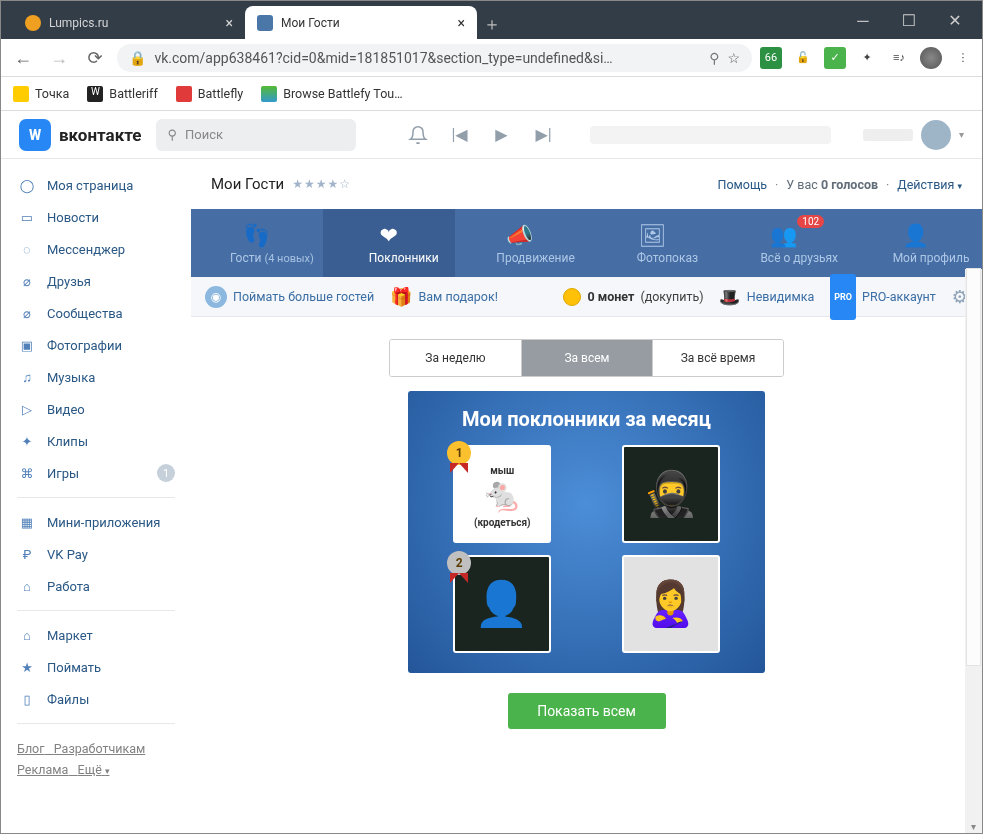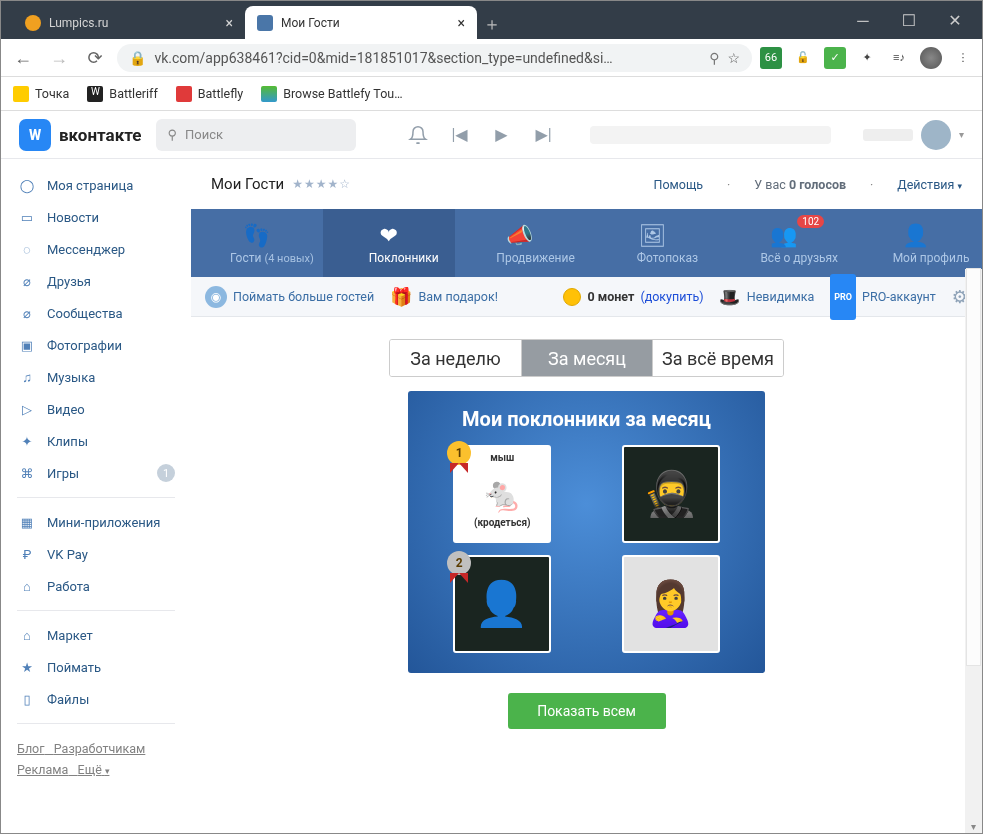--- a/index.html
+++ b/index.html
@@ -41,39 +41,39 @@
 .nav-item { display: flex; align-items: center; gap: 10px; padding: 6px 10px; color: #2a5885; border-radius: 5px; position: relative; }
 .nav-item .ni-icon { width: 20px; height: 20px; color: #5181b8; display: flex; align-items: center; justify-content: center; }
 .nav-badge { position: absolute; right: 10px; background: #c5d0db; color: #fff; width: 18px; height: 18px; border-radius: 50%; font-size: 11px; display: flex; align-items: center; justify-content: center; }
 .nav-sep { height: 1px; background: #e7e8ec; margin: 8px 10px; }
 .nav-footer { padding: 6px 10px; color: #828282; font-size: 12.5px; line-height: 1.7; text-decoration: underline; }
 
 .content { flex: 1; background: #fff; position: relative; }
 .app-header { height: 50px; display: flex; align-items: center; padding: 0 20px; color: #222; }
 .app-title { font-size: 15px; display: flex; align-items: center; gap: 8px; }
 .stars { color: #a2b4cb; font-size: 12px; letter-spacing: 1px; }
-.app-right { margin-left: auto; font-size: 12.5px; color: #2a5885; display: flex; gap: 24px; }
+.app-right { margin-left: auto; font-size: 12.5px; color: #2a5885; display: flex; gap: 8px; }
 
 .app-tabs { height: 68px; background: #466ea5; display: flex; }
 .app-tab { flex: 1; display: flex; flex-direction: column; align-items: center; justify-content: center; color: #adc7e6; font-size: 12px; gap: 2px; position: relative; }
 .app-tab.active { background: #3a5e91; color: #fff; }
 .app-tab .at-label { white-space: nowrap; margin-left: 30px; }
 .app-tab .at-icon { height: 28px; display: flex; align-items: center; justify-content: center; font-size: 22px; }
 .at-sub { font-size: 11px; color: #a6c1e1; display: inline; }
 .at-badge { position: absolute; top: 6px; right: 26px; background: #e64646; color: #fff; font-size: 10px; padding: 1px 5px; border-radius: 8px; }
 
 .toolbar2 { height: 40px; background: #f5f7fa; border-bottom: 1px solid #e4e7eb; display: flex; align-items: center; padding: 0 14px; font-size: 12.5px; gap: 16px; }
 .tb-item { display: flex; align-items: center; gap: 6px; color: #3b6ea5; }
 .tb-spacer { flex: 1; }
 .tb-coin { width: 18px; height: 18px; background: #ffc107; border-radius: 50%; border: 1px solid #e0a800; }
 .pro-badge { background: #2787f5; color: #fff; font-size: 9px; font-weight: 700; padding: 18px 4px; border-radius: 3px; }
 
 .period-tabs { display: flex; justify-content: center; margin: 22px 0 14px; }
 .period-row { display: flex; border: 1px solid #ccc; border-radius: 3px; overflow: hidden; }
-.period-btn { width: 131px; height: 36px; display: flex; align-items: center; justify-content: center; font-size: 18px; color: #333; background: #fff; }
+.period-btn { width: 131px; height: 36px; display: flex; align-items: center; justify-content: center; font-size: 12px; color: #333; background: #fff; }
 .period-btn.active { background: #969ca2; color: #fff; }
 .period-btn + .period-btn { border-left: 1px solid #ccc; }
 
 .fan-card { width: 357px; margin: 0 auto; background: radial-gradient(circle at 50% 40%, #4c8ed8 0%, #235699 100%); border-radius: 3px; padding: 16px 16px 20px; color: #fff; text-align: center; }
 .fan-title { font-size: 20px; font-weight: 700; margin-bottom: 14px; }
 .fan-grid { display: grid; grid-template-columns: 1fr 1fr; gap: 12px; justify-items: center; }
 .fan-item { width: 98px; height: 98px; background: #fff; border: 2px solid #fff; border-radius: 3px; position: relative; display: flex; align-items: center; justify-content: center; overflow: visible; }
 .fan-item.dark { background: #1a2520; }
 .fan-item.bw { background: #e2e2e2; }
 .medal { position: absolute; top: -6px; left: -8px; width: 24px; height: 24px; border-radius: 50%; display: flex; align-items: center; justify-content: center; font-weight: 700; font-size: 12px; color: #5b3c00; }
@@ -310,49 +310,49 @@
         <span>Поймать больше гостей</span>
       </div>
       <div class="tb-item">
         <span style="color:#e64646;font-size:18px">🎁</span>
         <span>Вам подарок!</span>
       </div>
       <div class="tb-spacer"></div>
       <div class="tb-item">
         <span class="tb-coin"></span>
         <b style="color:#333">0 монет</b>
-        <span style="color:#1d4ed8">(докупить)</span>
+        <span style="color:#404040">(докупить)</span>
       </div>
       <div class="tb-item">
         <span style="color:#6d8aac;font-size:17px">🎩</span>
         <span>Невидимка</span>
       </div>
       <div class="tb-item">
         <span class="pro-badge">PRO</span>
         <span>PRO-аккаунт</span>
       </div>
       <div class="tb-item">
         <span style="color:#8fa3b8;font-size:18px">⚙</span>
       </div>
     </div>
 
     <div class="period-tabs">
       <div class="period-row" id="period-row">
           <div class="period-btn">За неделю</div>
-          <div class="period-btn active">За месяц</div>
+          <div class="period-btn active">За всем</div>
           <div class="period-btn">За всё время</div>
         </div>
     </div>
 
     <div class="fan-card">
       <div class="fan-title">Мои поклонники за месяц</div>
       <div class="fan-grid">
         <div class="fan-item">
           <div class="medal gold">1</div>
-          <span class="fan-label" style="top:5px">мыш</span>
+          <span class="fan-label" style="top:18px">мыш</span>
           <span style="font-size:34px">🐁</span>
           <span class="fan-label" style="bottom:13px">(кродеться)</span>
         </div>
         <div class="fan-item dark">
           <span style="color:#7c8c82;font-size:44px">🥷</span>
         </div>
         <div class="fan-item dark">
           <div class="medal silver">2</div>
           <span style="color:#2b4a3b;font-size:44px">👤</span>
         </div>

